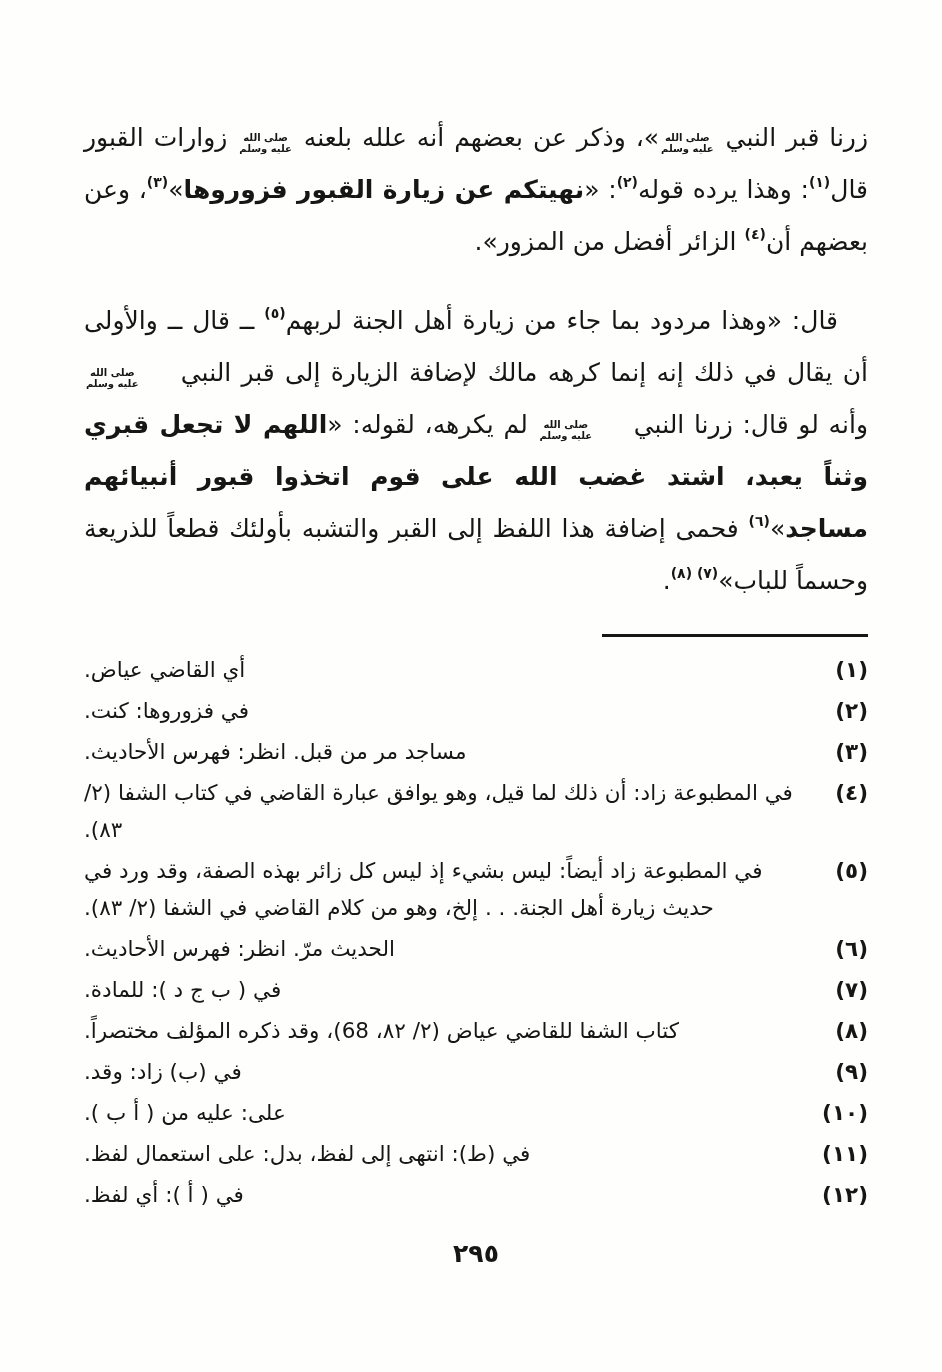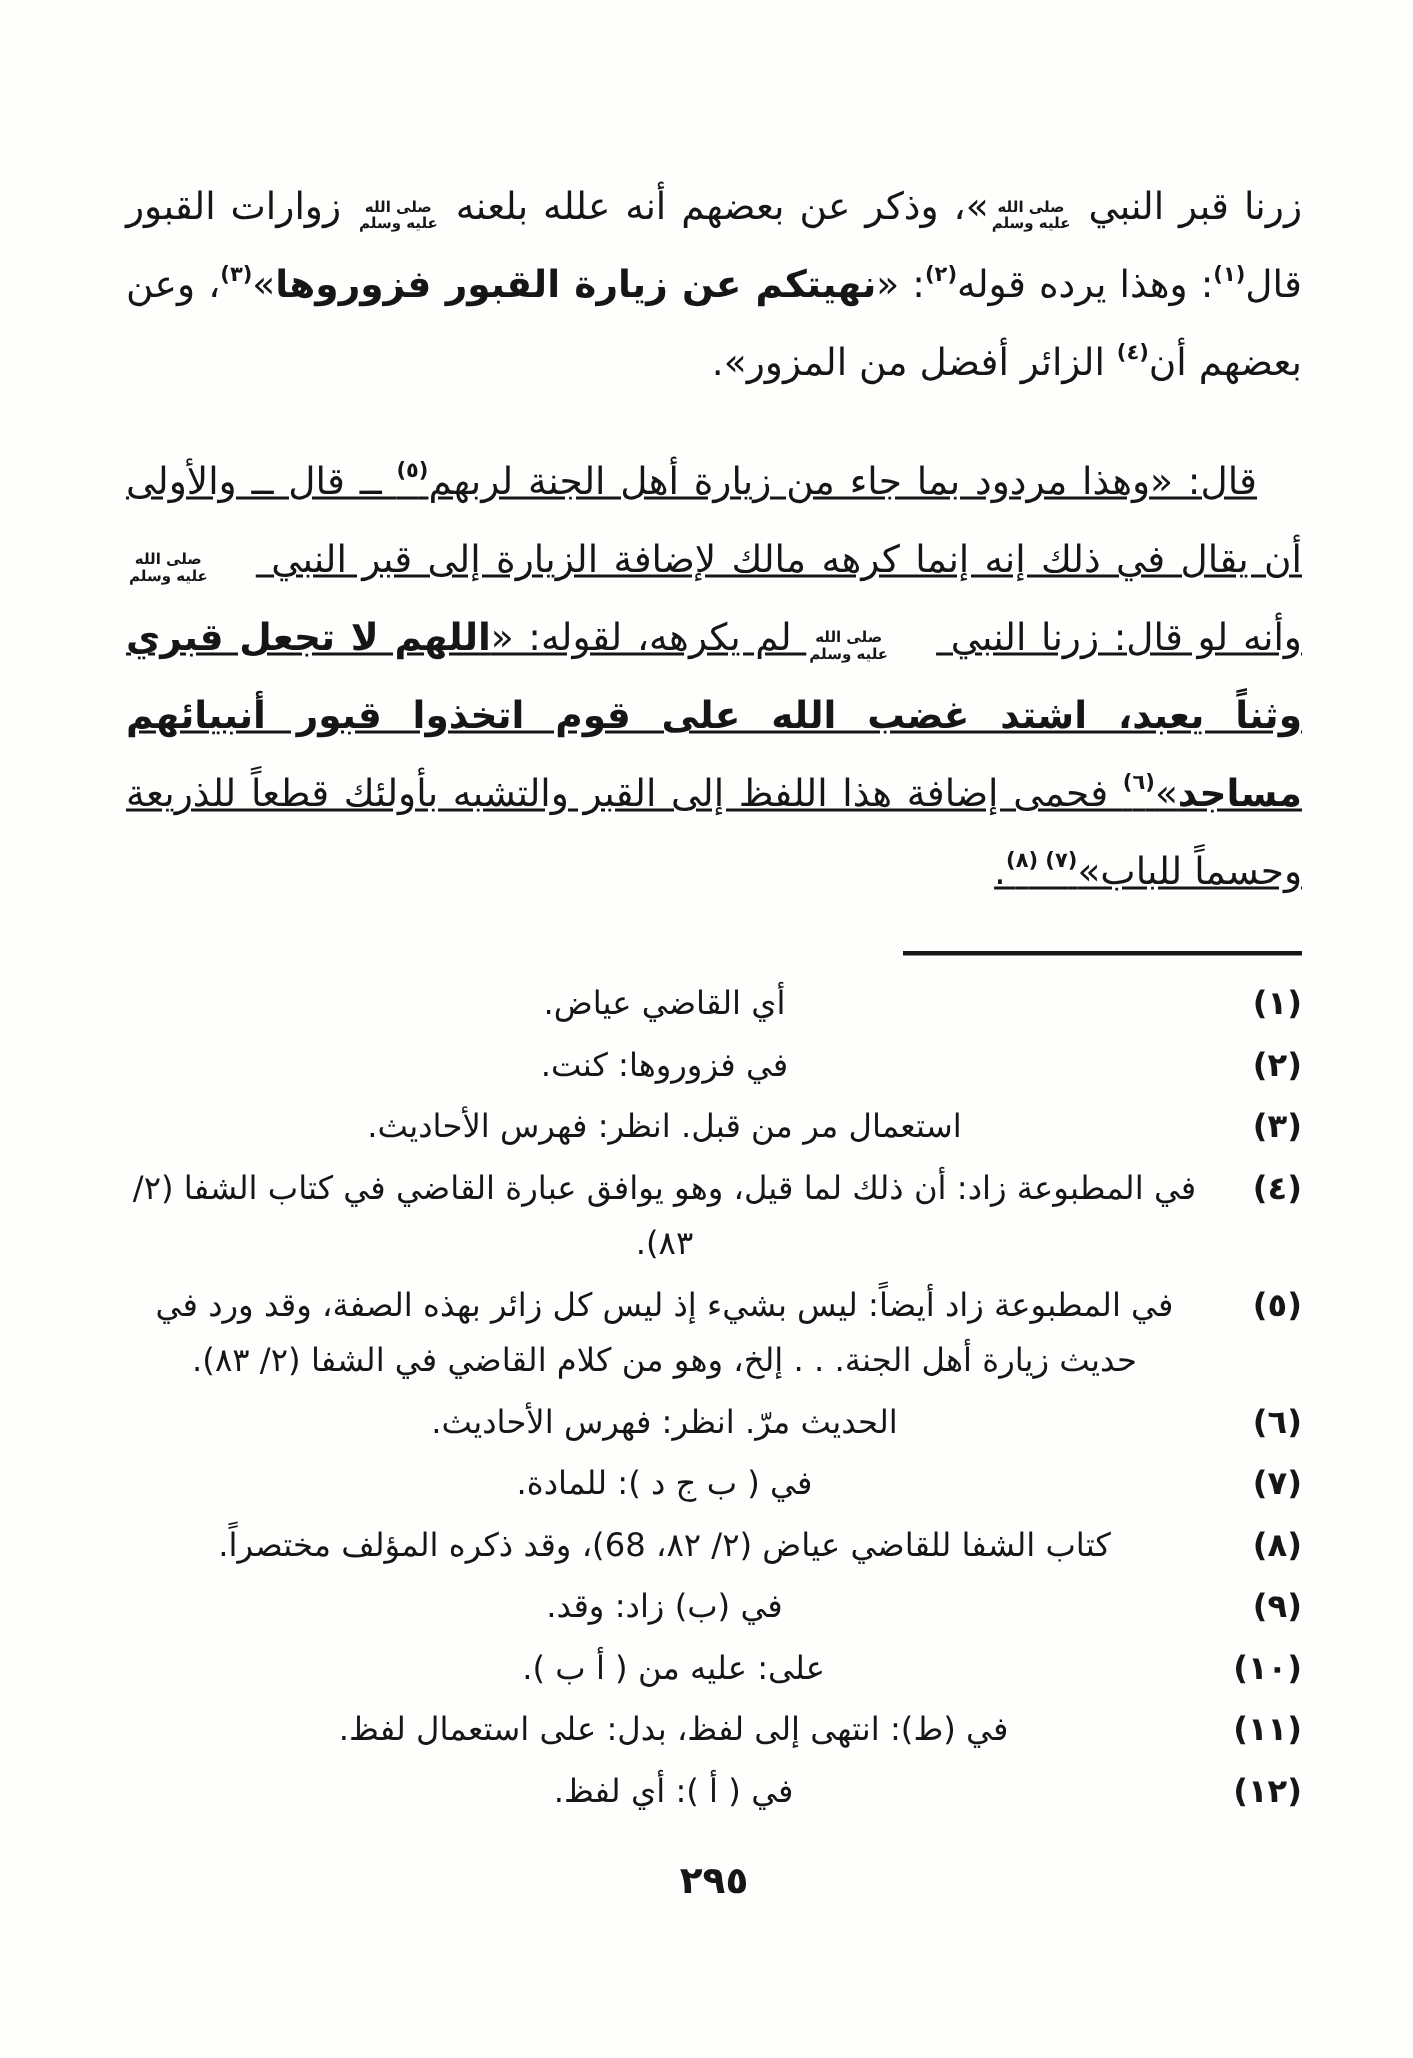--- a/index.html
+++ b/index.html
@@ -25,21 +25,20 @@
     font-size: 25px;
     line-height: 52px;
     text-align: justify;
     font-weight: normal;
   }
   .para {
     margin: 0 0 27px 0;
   }
   .para.indent {
     text-indent: 30px;
-    text-decoration: underline;
   }
   .hadith-bold {
     font-weight: bold;
   }
   .fn-ref {
     font-size: 14px;
     font-weight: bold;
     vertical-align: 11px;
     line-height: 0;
     letter-spacing: 0;
@@ -79,21 +78,21 @@
     flex: 0 0 auto;
     font-weight: bold;
     white-space: nowrap;
     margin-left: 8px;
   }
   .fn-num.narrow {
     min-width: 58px;
   }
   .fn-text {
     flex: 1 1 auto;
-    text-align: center;
+    text-align: left;
   }
   
   .page-number {
     text-align: center;
     font-size: 25px;
     font-weight: bold;
     margin-top: 26px;
     letter-spacing: 3px;
   }
 </style>
@@ -110,21 +109,21 @@
       <div class="fn-item">
         <span class="fn-num narrow">(١)</span>
         <span class="fn-text">أي القاضي عياض.</span>
       </div>
       <div class="fn-item">
         <span class="fn-num narrow">(٢)</span>
         <span class="fn-text">في فزوروها: كنت.</span>
       </div>
       <div class="fn-item">
         <span class="fn-num narrow">(٣)</span>
-        <span class="fn-text">استعمال مر من قبل. انظر: فهرس الأحاديث.</span>
+        <span class="fn-text">مساجد مر من قبل. انظر: فهرس الأحاديث.</span>
       </div>
       <div class="fn-item">
         <span class="fn-num narrow">(٤)</span>
         <span class="fn-text">في المطبوعة زاد: أن ذلك لما قيل، وهو يوافق عبارة القاضي في كتاب الشفا (٢/ ٨٣).</span>
       </div>
       <div class="fn-item">
         <span class="fn-num narrow">(٥)</span>
         <span class="fn-text">في المطبوعة زاد أيضاً: ليس بشيء إذ ليس كل زائر بهذه الصفة، وقد ورد في حديث زيارة أهل الجنة. . . إلخ، وهو من كلام القاضي في الشفا (٢/ ٨٣).</span>
       </div>
       <div class="fn-item">

